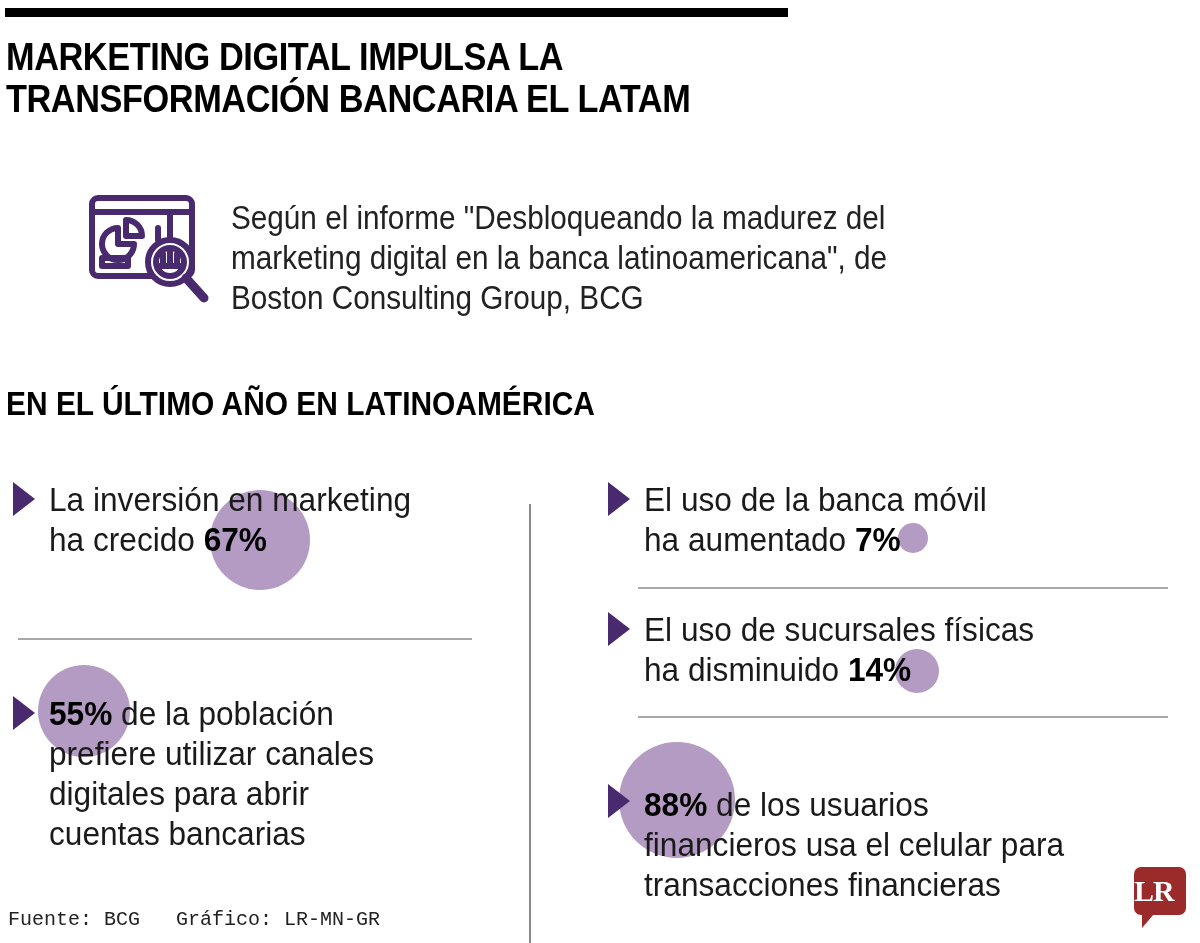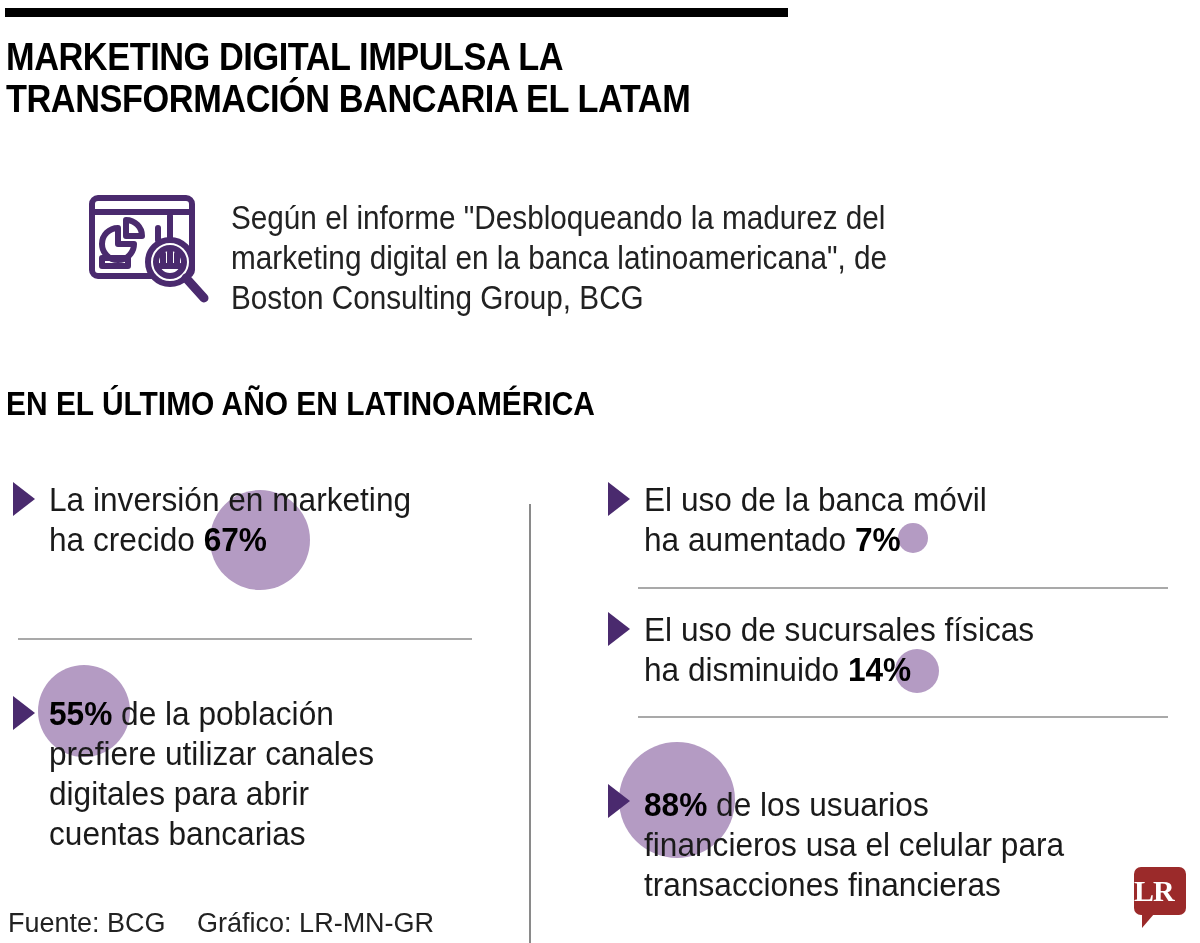--- a/index.html
+++ b/index.html
@@ -14,21 +14,21 @@
   .section-title { position: absolute; left: 6px; top: 383px; margin: 0; font-size: 34px; line-height: 40px;
                    font-weight: bold; color: #000; transform: scaleX(0.88); transform-origin: left top; white-space: nowrap; }
   .vline { position: absolute; left: 529px; top: 504px; width: 2px; height: 439px; background: #8a8a8a; }
   .hline { position: absolute; height: 2px; background: #a9a9a9; }
   .circle { position: absolute; border-radius: 50%; background: #b49bc3; }
   .tri { position: absolute; width: 0; height: 0; border-top: 17px solid transparent;
          border-bottom: 17px solid transparent; border-left: 22px solid #4a2a6e; }
   .stat { position: absolute; font-size: 34px; line-height: 40px; color: #1a1a1a; white-space: nowrap;
           transform: scaleX(0.93); transform-origin: left top; }
   .stat b { font-weight: bold; color: #000; }
-  .footer { position: absolute; left: 8px; top: 908px; font-size: 27px; color: #222; white-space: nowrap; }
+  .footer { position: absolute; left: 8px; top: 908px; font-size: 20px; color: #222; white-space: nowrap; font-family: Liberation Mono, monospace; }
   .footer span + span { margin-left: 24px; }
   .logo { position: absolute; left: 1134px; top: 867px; width: 52px; height: 48px; background: #9b2a2a;
           border-radius: 7px; color: #fff; font-family: "Liberation Serif", "DejaVu Serif", serif;
           font-weight: bold; font-size: 30px; line-height: 48px; letter-spacing: -1px; }
   .logo:after { content: ""; position: absolute; left: 8px; bottom: -13px; border-left: 0 solid transparent;
                 border-right: 12px solid transparent; border-top: 14px solid #9b2a2a; }
 </style>
 </head>
 <body>
 

